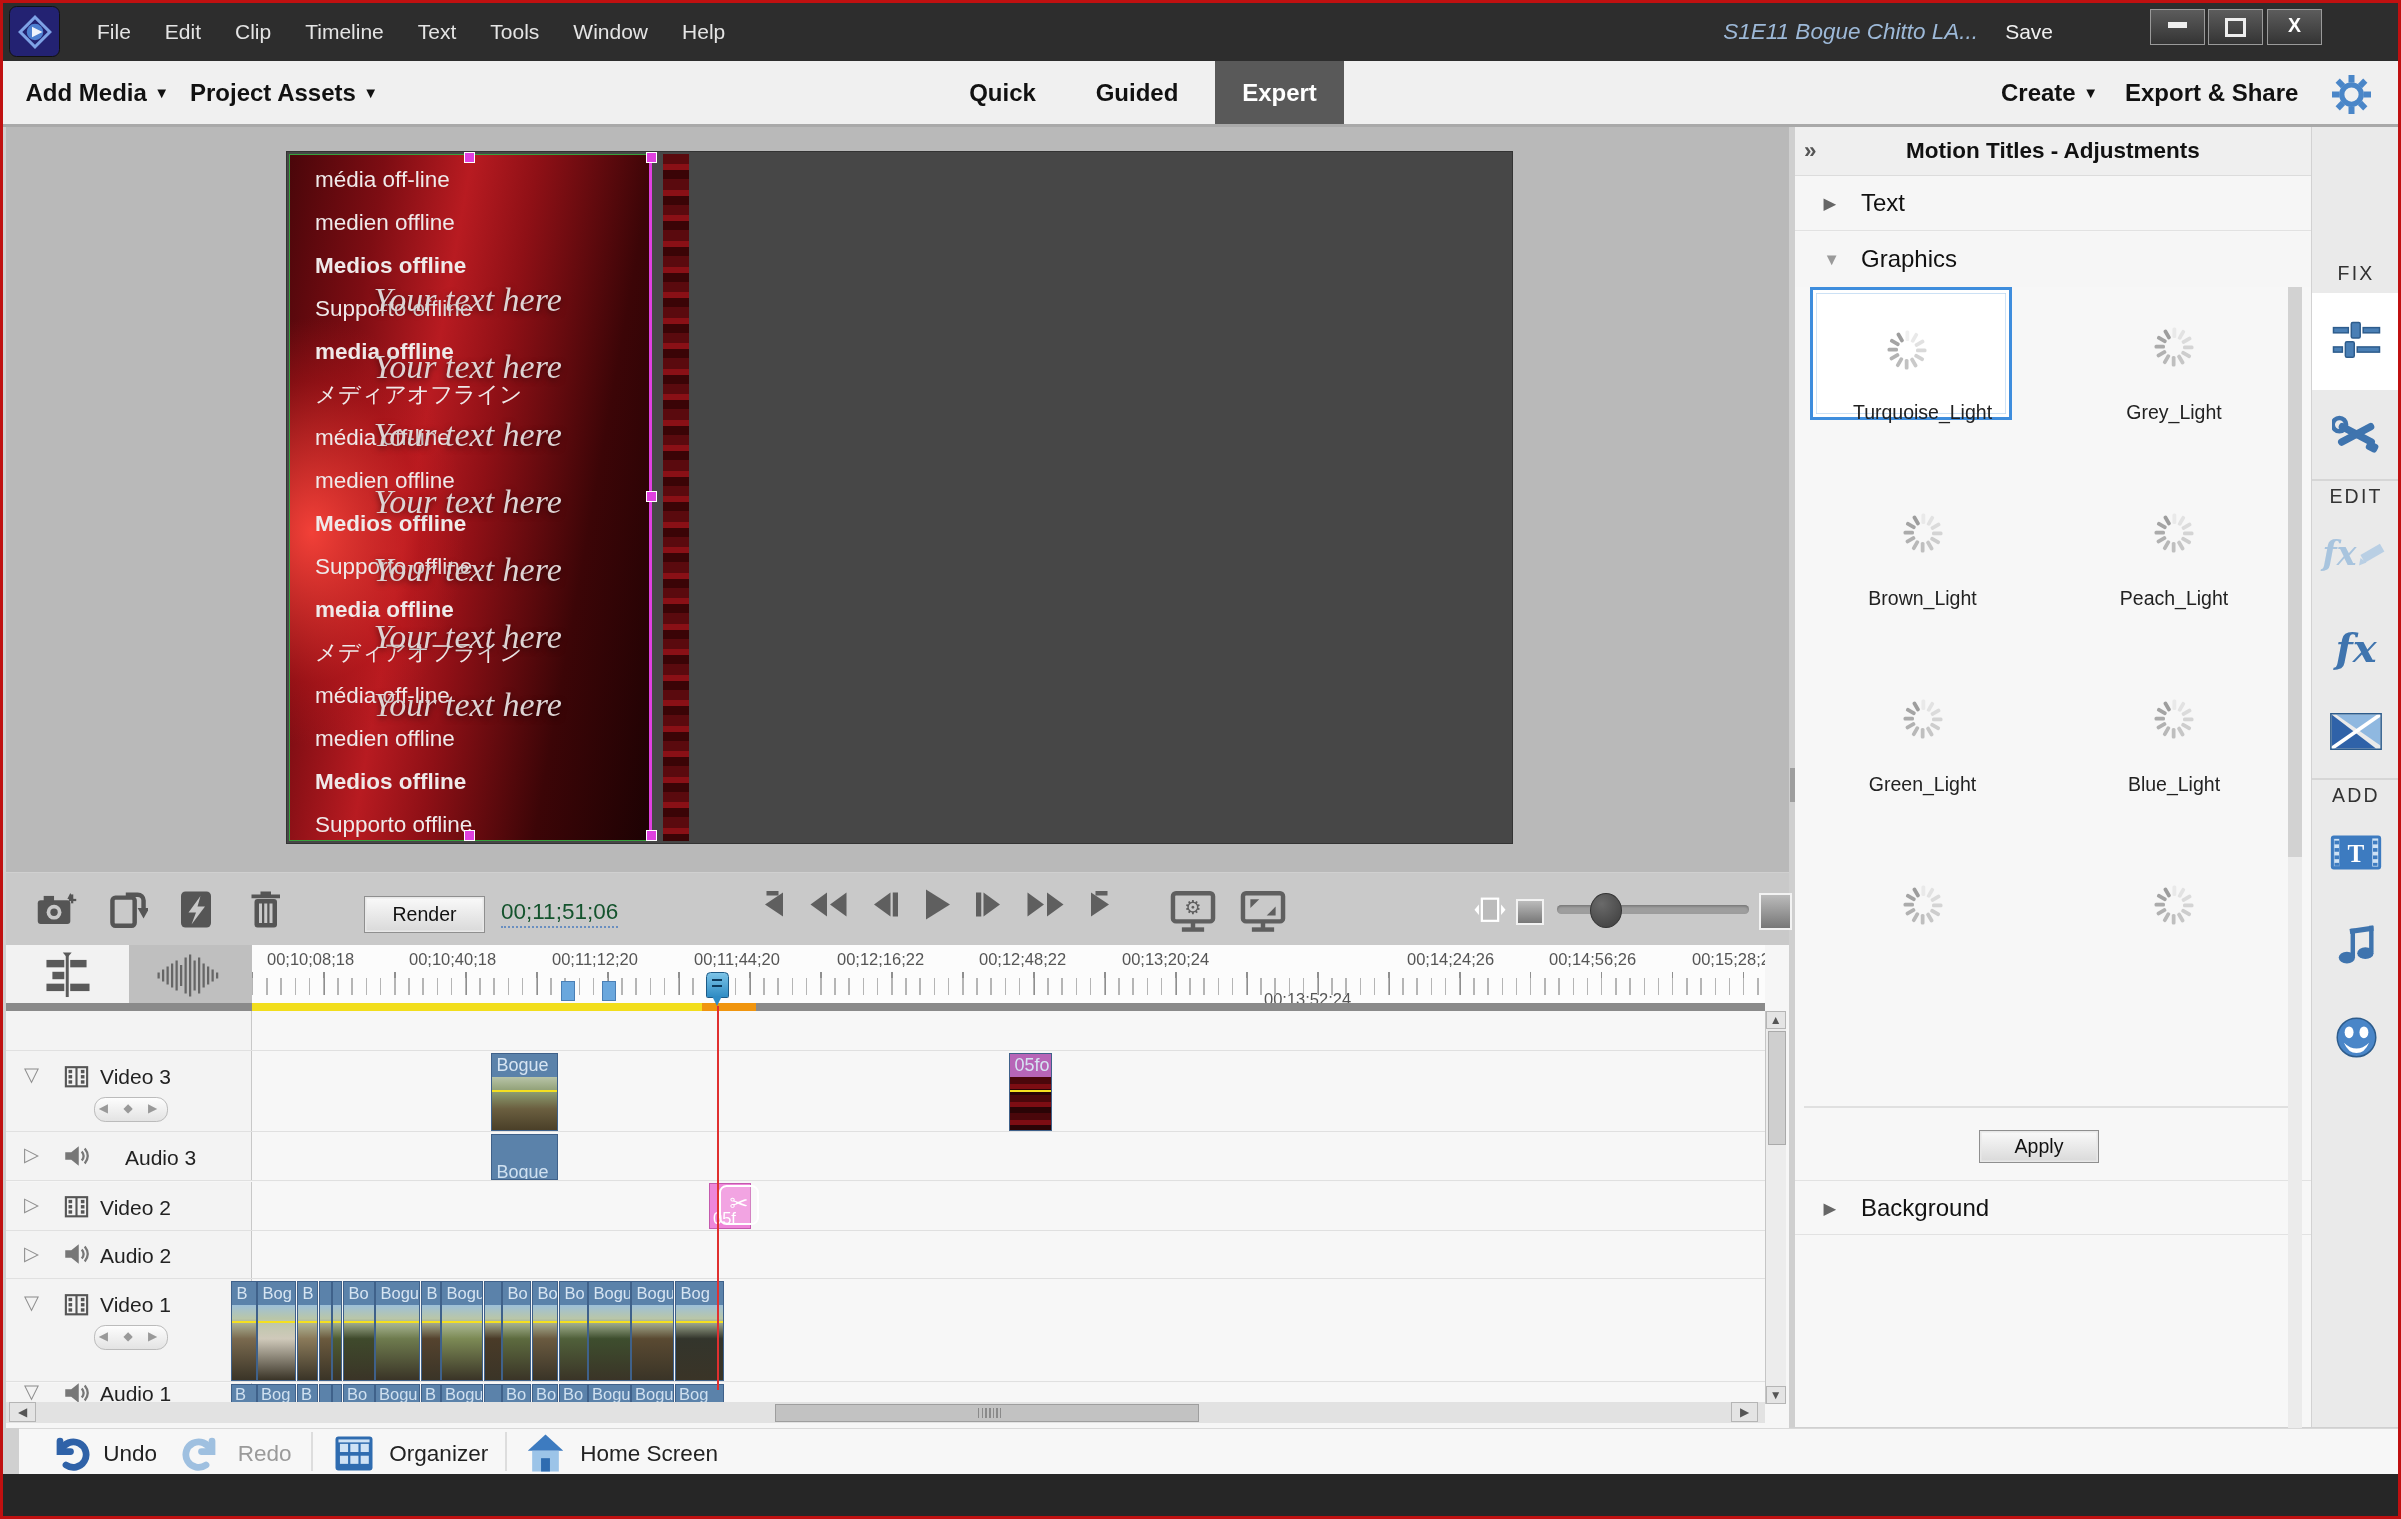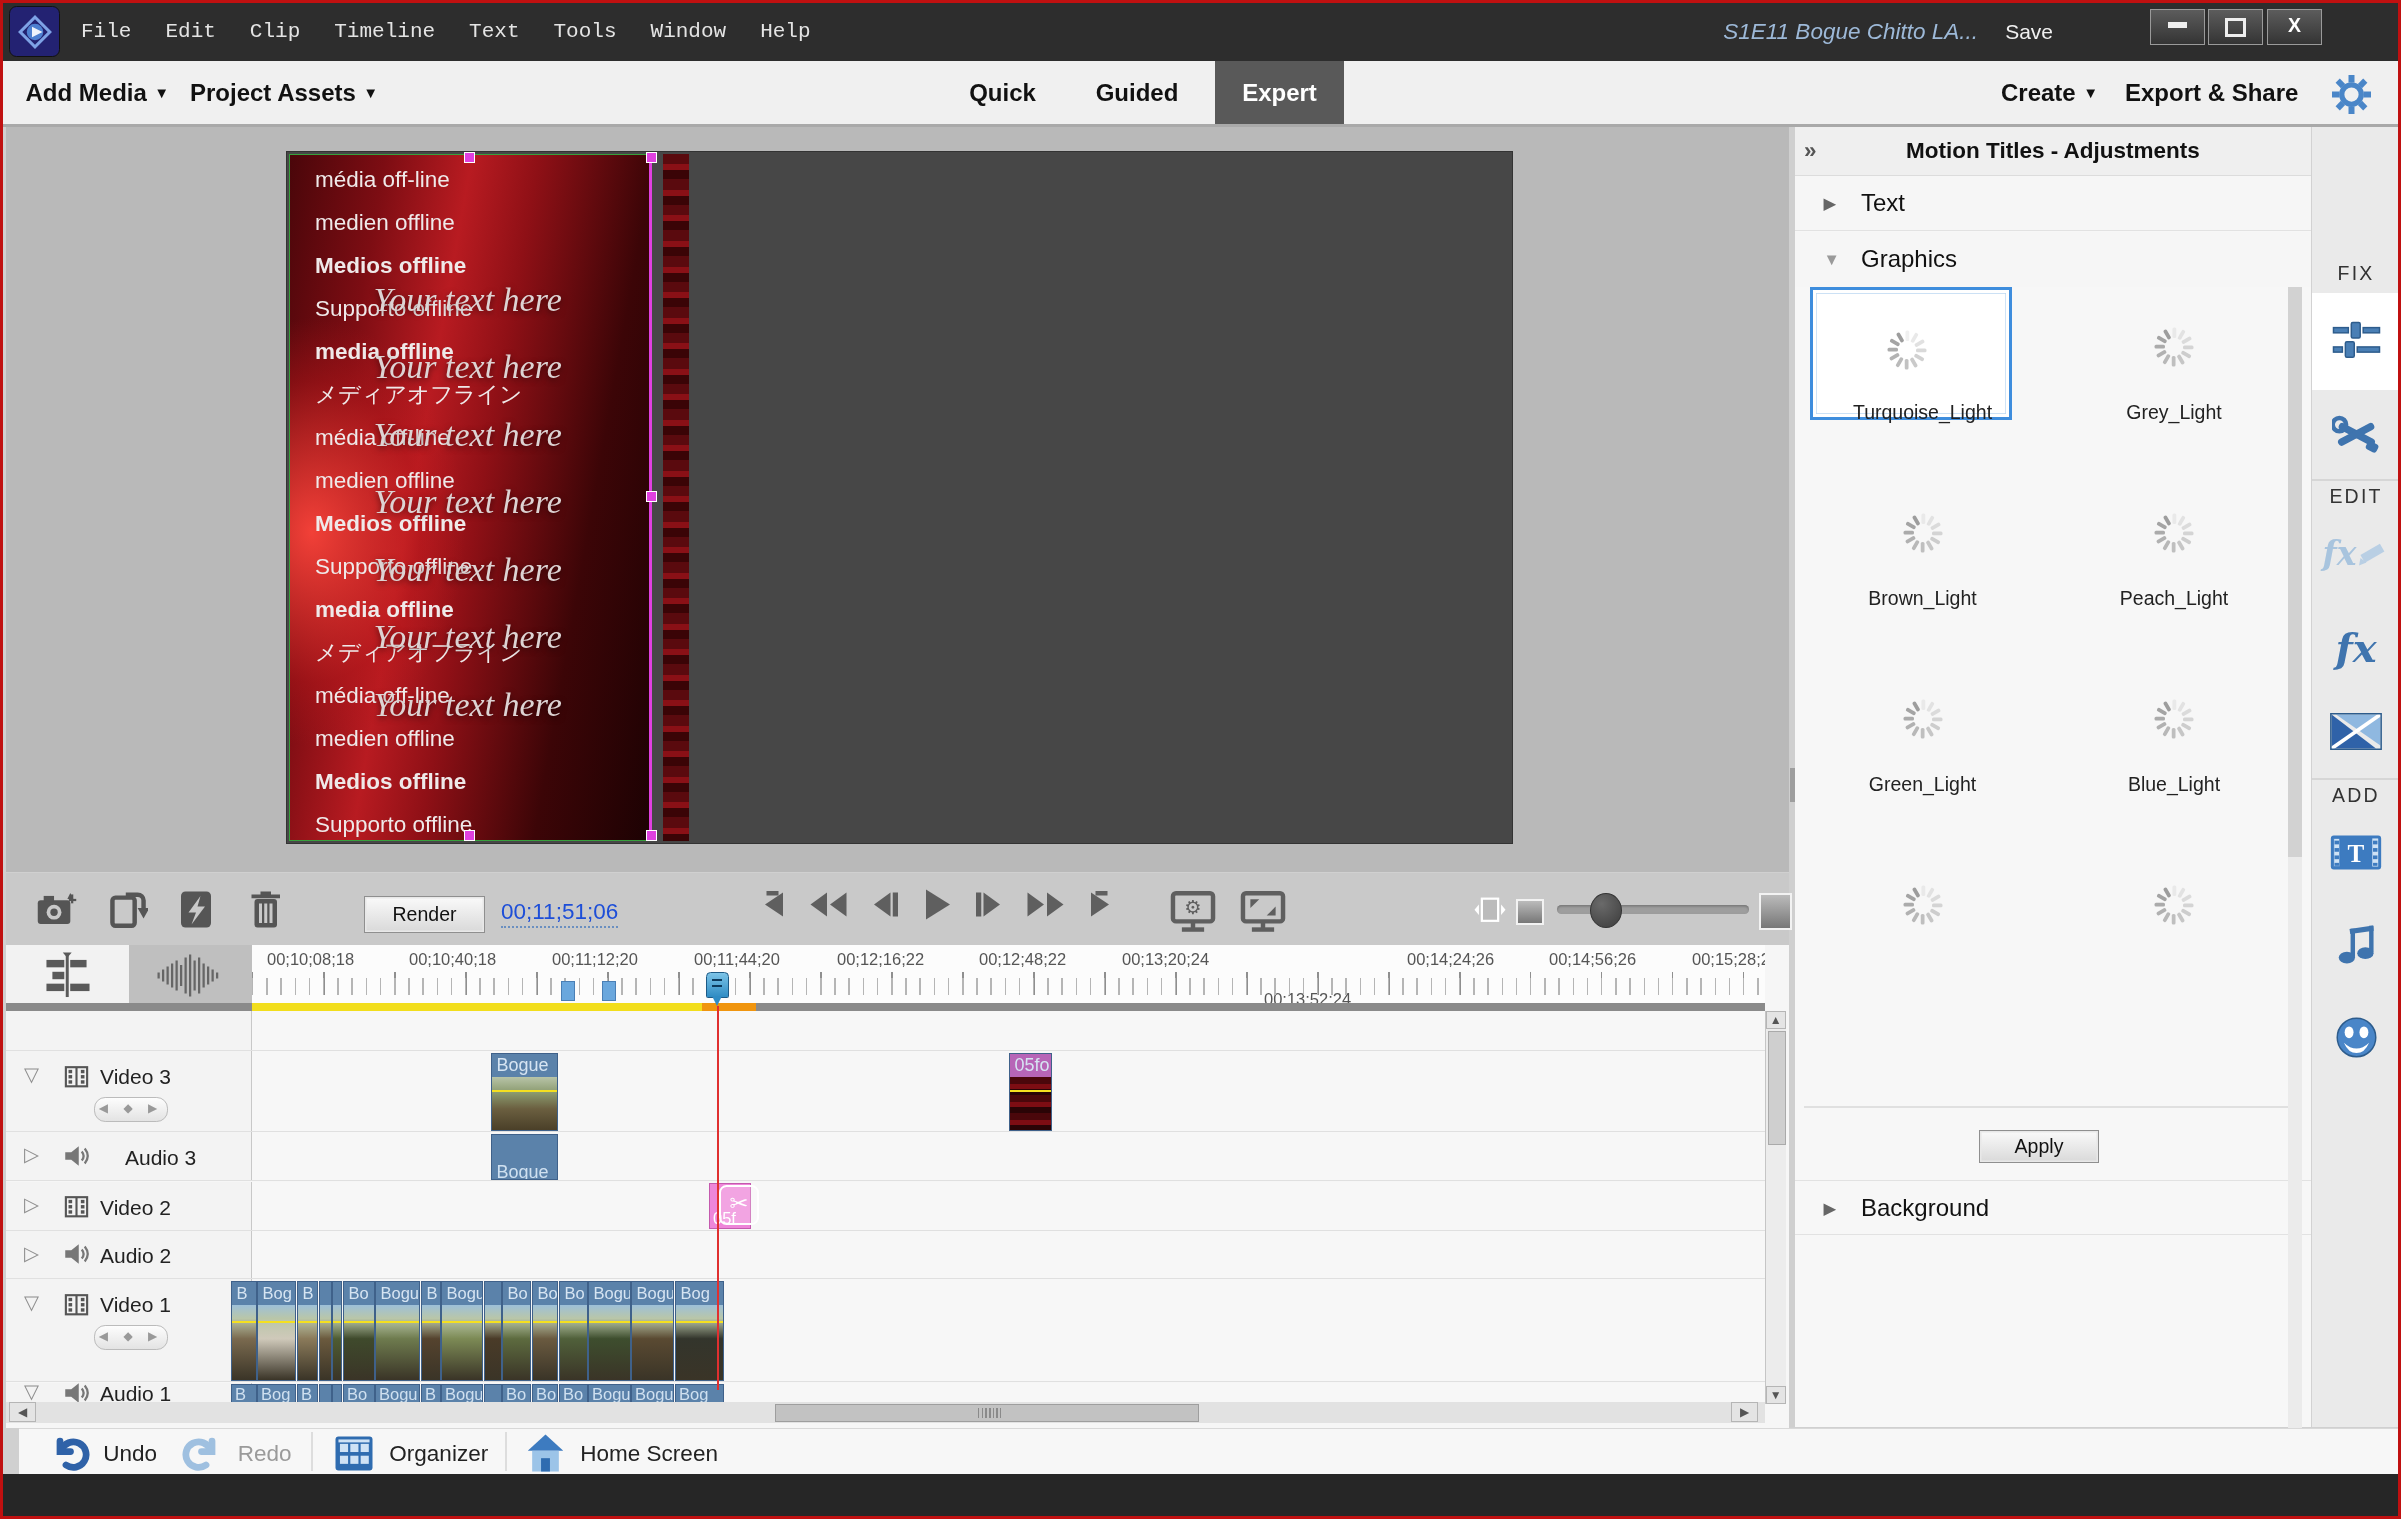--- a/index.html
+++ b/index.html
@@ -4,21 +4,21 @@
 <style>
   html,body{margin:0;padding:0;background:#555;}
   #page{position:relative;width:2401px;height:1519px;box-sizing:border-box;border:3px solid #c01010;
         background:#d0d0d0;overflow:hidden;font-family:"Liberation Sans",sans-serif;-webkit-font-smoothing:antialiased;}
   .abs{position:absolute;}
   
   #titlebar{left:0;top:0;width:2395px;height:58px;background:#2d2d2d;}
   #appicon{left:6px;top:3px;width:49px;height:49px;border-radius:7.5px;background:#232272;border:0.7px solid #111;}
   #appicon svg{position:absolute;left:3.7px;top:3.7px;}
   .menu-item{display:inline-block;padding:0 17px;font-size:21px;color:#e4e4e4;line-height:58px;cursor:default;}
-  #menu-items{left:61px;top:0;height:44px;white-space:nowrap;font-family:Liberation Mono, monospace;}
+  #menu-items{left:77px;top:0;height:44px;white-space:nowrap;}
   #win-title{right:420px;top:0;line-height:58px;font-size:22.5px;font-style:italic;color:#9db9d8;}
   #save-btn{right:345px;top:0;line-height:58px;font-size:21px;color:#f0f0f0;}
   .winbtn{top:6px;width:55px;height:36px;background:linear-gradient(#5c5c5c,#343434);border:1.5px solid #9a9a9a;
           box-sizing:border-box;color:#fff;text-align:center;line-height:31.5px;font-size:19.5px;font-weight:bold;}
   #btn-min{right:193px;} #btn-max{right:135px;} #btn-close{right:76px;}
   .winglyph{display:inline-block;} 
   #btn-min .winglyph{width:19.5px;height:5.2px;background:#eee;margin-bottom:4.5px;}
   #btn-max .winglyph{width:15px;height:13.5px;border:3.7px solid #eee;margin-top:7.5px;}
   
   #actionbar{left:0;top:58px;width:2395px;height:66px;background:#f0f0f0;border-bottom:3px solid #a9a9a9;box-sizing:border-box;}
@@ -79,21 +79,21 @@
   .side-label{position:absolute;width:88px;text-align:center;font-size:19.5px;letter-spacing:2.2px;color:#333;}
   .side-item{position:absolute;left:0;width:88px;text-align:center;}
   .side-item.selected{background:#fff;}
   .side-divider{position:absolute;left:0;width:88px;height:1.5px;background:#d6d6d6;}
   .fx-text{font-family:"DejaVu Serif",serif;font-style:italic;font-weight:bold;color:#3f74ae;}
   
   #timeline{left:3px;top:870px;width:1783px;height:555px;background:#f6f6f6;}
   #tl-toolbar{left:0;top:0;width:1783px;height:72px;background:#c9c9c9;}
   .tl-icon{position:absolute;top:16.5px;color:#555;}
   #render-btn{left:358px;top:22.5px;width:121px;height:37px;line-height:34px;font-size:19.5px;}
-  #tl-timecode{left:495px;top:25.5px;font-size:22.5px;color:#1d4ed8;border-bottom:2.2px dotted #6a8fc0;padding-bottom:1.5px;}
+  #tl-timecode{left:495px;top:25.5px;font-size:22.5px;color:#14532d;border-bottom:2.2px dotted #6a8fc0;padding-bottom:1.5px;}
   #playback{left:742px;top:15px;height:42px;white-space:nowrap;}
   .pb-btn{display:inline-block;margin:0 8.2px;vertical-align:top;}
   #zoom-slider-track{left:1551px;top:31.5px;width:192px;height:9px;background:#9e9e9e;border-radius:4.5px;box-shadow:inset 0 1.5px 2.2px #777;}
   #zoom-handle{left:1584px;top:19.5px;width:30px;height:33px;background:radial-gradient(circle at 35% 30%,#6a6a6a,#3c3c3c);border-radius:50%;border:1.5px solid #333;}
   .zoom-rect{background:linear-gradient(#bbb,#777);border:2.2px solid #f2f2f2;}
   
   #tl-lefttools{left:0;top:72px;width:246px;height:61px;}
   .tl-tool-btn{position:absolute;top:0;height:60px;}
   #tool-tracks{left:0;width:123px;background:#f2f2f2;}
   #tool-audio{left:123px;width:123px;background:#bfbfbf;}

